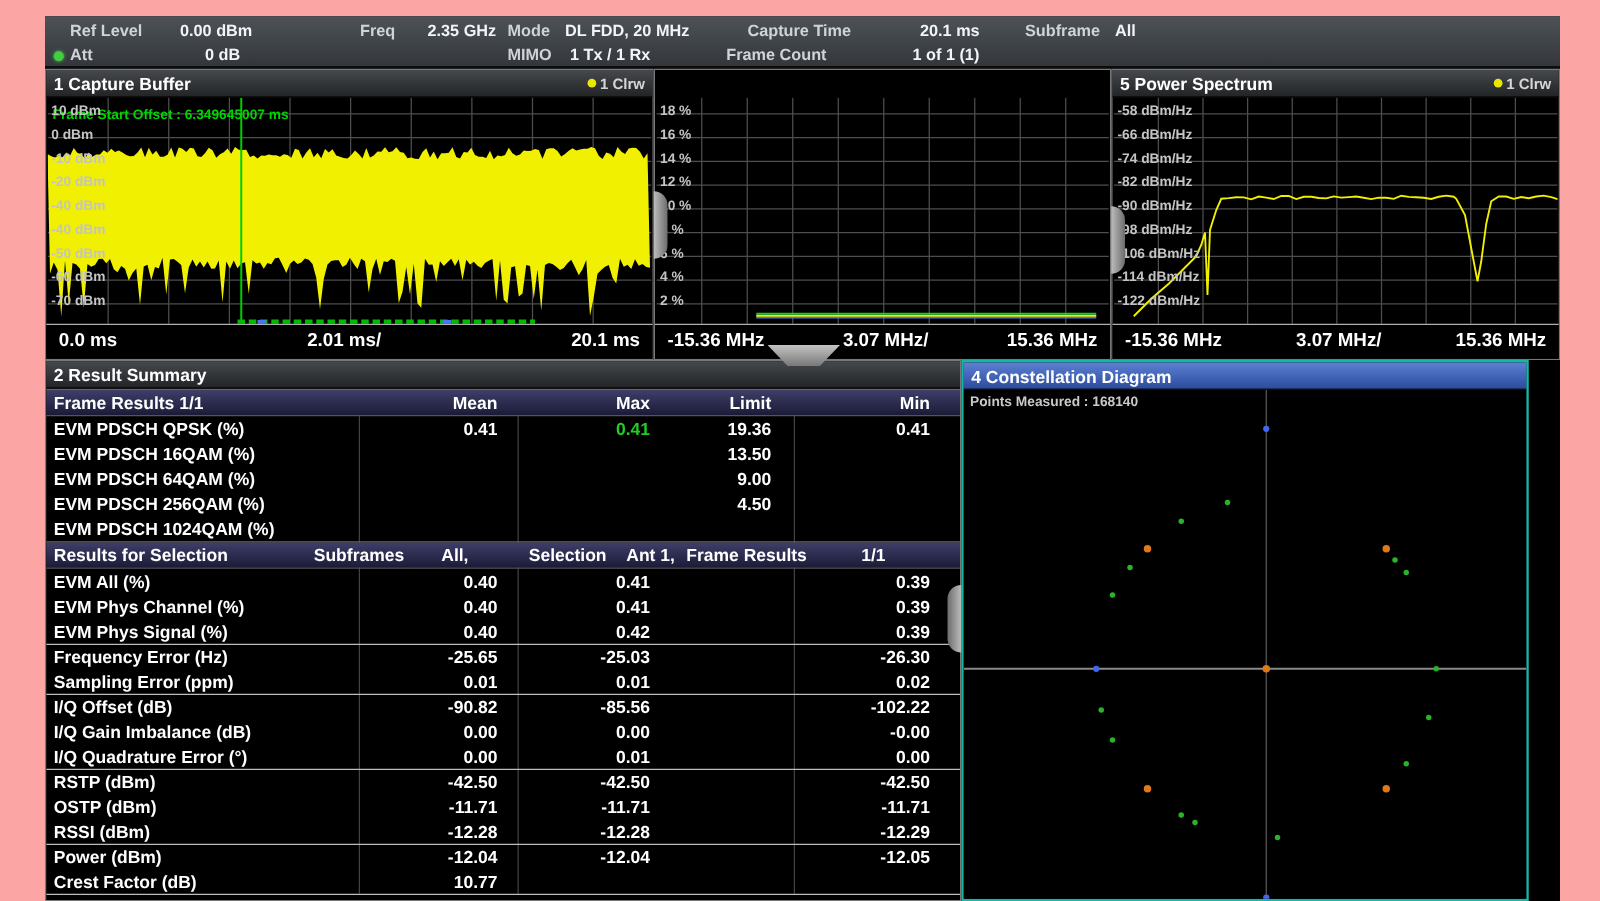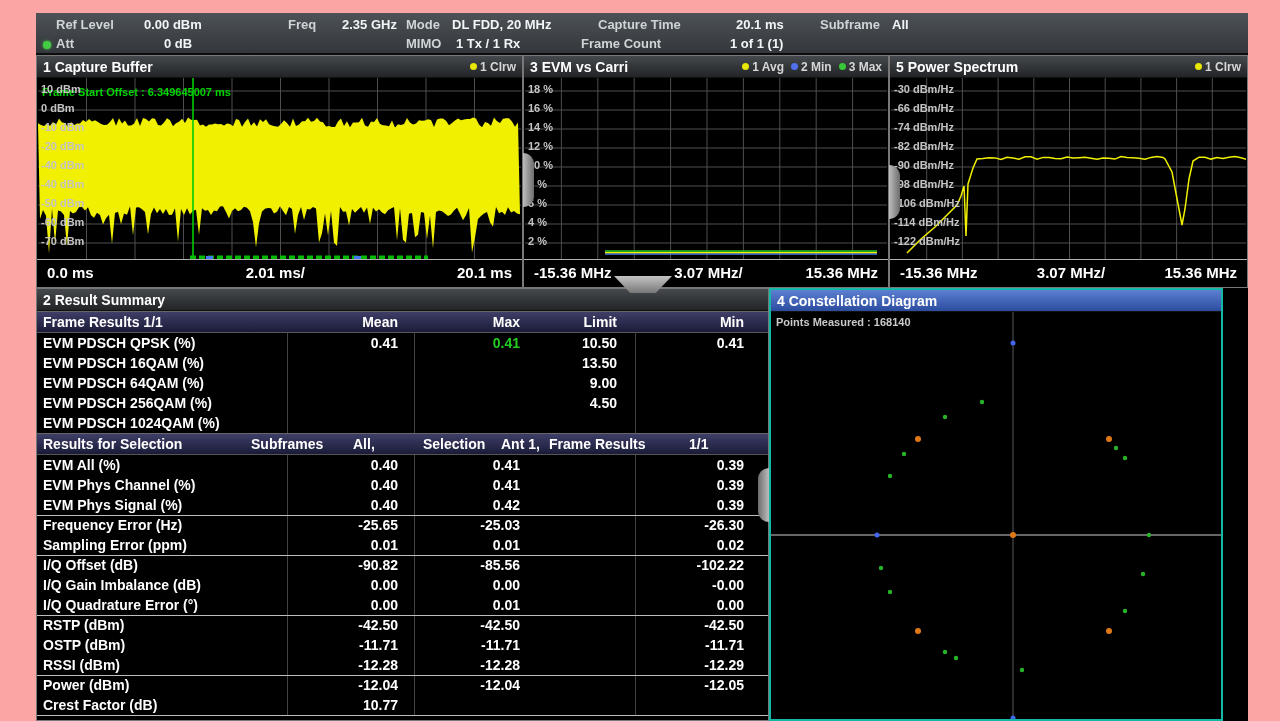--- a/index.html
+++ b/index.html
@@ -130,37 +130,20 @@
           <div class="ylab" style="top: 157px;">-70 dBm</div>
         </div>
       <div class="xaxis">
         <span>0.0 ms</span>
         <span>2.01 ms/</span>
         <span>20.1 ms</span>
       </div>
     </div>
 
     <div class="panel" id="p3" style="left:487px;top:42px;width:366px;height:233px;">
-      <div class="ptitle">
-        <span>3 EVM vs Carri</span>
-        <span class="legend" id="leg3">
-            <span class="itm">
-              <span class="dot" style="background: rgb(232, 232, 0);"></span>
-              <span>1 Avg</span>
-            </span>
-            <span class="itm">
-              <span class="dot" style="background: rgb(80, 112, 240);"></span>
-              <span>2 Min</span>
-            </span>
-            <span class="itm">
-              <span class="dot" style="background: rgb(56, 200, 56);"></span>
-              <span>3 Max</span>
-            </span>
-          </span>
-      </div>
       <div class="plot" id="plot3">
         <svg id="svg3" width="364" height="182">
             <g stroke="#4e4e4e" stroke-width="1">
               <line x1="36.4" y1="0" x2="36.4" y2="182"></line>
               <line x1="72.8" y1="0" x2="72.8" y2="182"></line>
               <line x1="109.2" y1="0" x2="109.2" y2="182"></line>
               <line x1="145.6" y1="0" x2="145.6" y2="182"></line>
               <line x1="182.0" y1="0" x2="182.0" y2="182"></line>
               <line x1="218.4" y1="0" x2="218.4" y2="182"></line>
               <line x1="254.8" y1="0" x2="254.8" y2="182"></line>
@@ -224,21 +207,21 @@
               <line x1="0" y1="51" x2="357" y2="51"></line>
               <line x1="0" y1="70" x2="357" y2="70"></line>
               <line x1="0" y1="89" x2="357" y2="89"></line>
               <line x1="0" y1="108" x2="357" y2="108"></line>
               <line x1="0" y1="127" x2="357" y2="127"></line>
               <line x1="0" y1="146" x2="357" y2="146"></line>
               <line x1="0" y1="165" x2="357" y2="165"></line>
             </g>
             <polyline points="16,175 30,161 44,149 56,137 66,127 70,118 73,108 75,158 77,106 82,90 86,81 92,80.5 98,79.8 104,79.9 110,81.5 116,79.2 122,80.1 128,81.2 134,78.8 140,78.8 146,81.3 152,79.4 158,79.4 164,80.4 170,80.7 176,79.1 182,80.1 188,79.7 194,79.2 200,80.2 206,81.3 212,80.1 218,80.2 224,81.1 230,78.6 236,79.5 242,79.8 248,80.2 254,81.2 260,79.4 266,78.5 272,79.4 274,81 281,94 287,126 291,147 294,131 298,101 302,83 308,79.2 314,79.2 320,81.1 326,79.6 332,80.6 338,79.2 344,78.5 350,79.7 356,81.5" fill="none" stroke="#f0f000" stroke-width="1.5"></polyline>
           </svg>
-      <div class="ylab" style="top: 5px;">-30 dBm/Hz</div>
+      <div class="ylab" style="top: 5px;">-58 dBm/Hz</div>
           <div class="ylab" style="top: 24px;">-66 dBm/Hz</div>
           <div class="ylab" style="top: 43px;">-74 dBm/Hz</div>
           <div class="ylab" style="top: 62px;">-82 dBm/Hz</div>
           <div class="ylab" style="top: 81px;">-90 dBm/Hz</div>
           <div class="ylab" style="top: 100px;">-98 dBm/Hz</div>
           <div class="ylab" style="top: 119px;">-106 dBm/Hz</div>
           <div class="ylab" style="top: 138px;">-114 dBm/Hz</div>
           <div class="ylab" style="top: 157px;">-122 dBm/Hz</div>
         </div>
       <div class="xaxis">
@@ -260,21 +243,21 @@
             <span class="tcell" style="left: 6px;">Frame Results 1/1</span>
             <span class="tcell" style="right: 370px;">Mean</span>
             <span class="tcell" style="right: 248px;">Max</span>
             <span class="tcell" style="right: 151px;">Limit</span>
             <span class="tcell" style="right: 24px;">Min</span>
           </div>
           <div class="trow" style="top: 22px;">
             <span class="tcell" style="left: 6px;">EVM PDSCH QPSK (%)</span>
             <span class="tcell" style="right: 370px;">0.41</span>
             <span class="tcell" style="right: 248px; color: rgb(34, 204, 34);">0.41</span>
-            <span class="tcell" style="right: 151px;">10.50</span>
+            <span class="tcell" style="right: 151px;">19.36</span>
             <span class="tcell" style="right: 24px;">0.41</span>
           </div>
           <div class="trow" style="top: 42px;">
             <span class="tcell" style="left: 6px;">EVM PDSCH 16QAM (%)</span>
             <span class="tcell" style="right: 151px;">13.50</span>
           </div>
           <div class="trow" style="top: 62px;">
             <span class="tcell" style="left: 6px;">EVM PDSCH 64QAM (%)</span>
             <span class="tcell" style="right: 151px;">9.00</span>
           </div>

